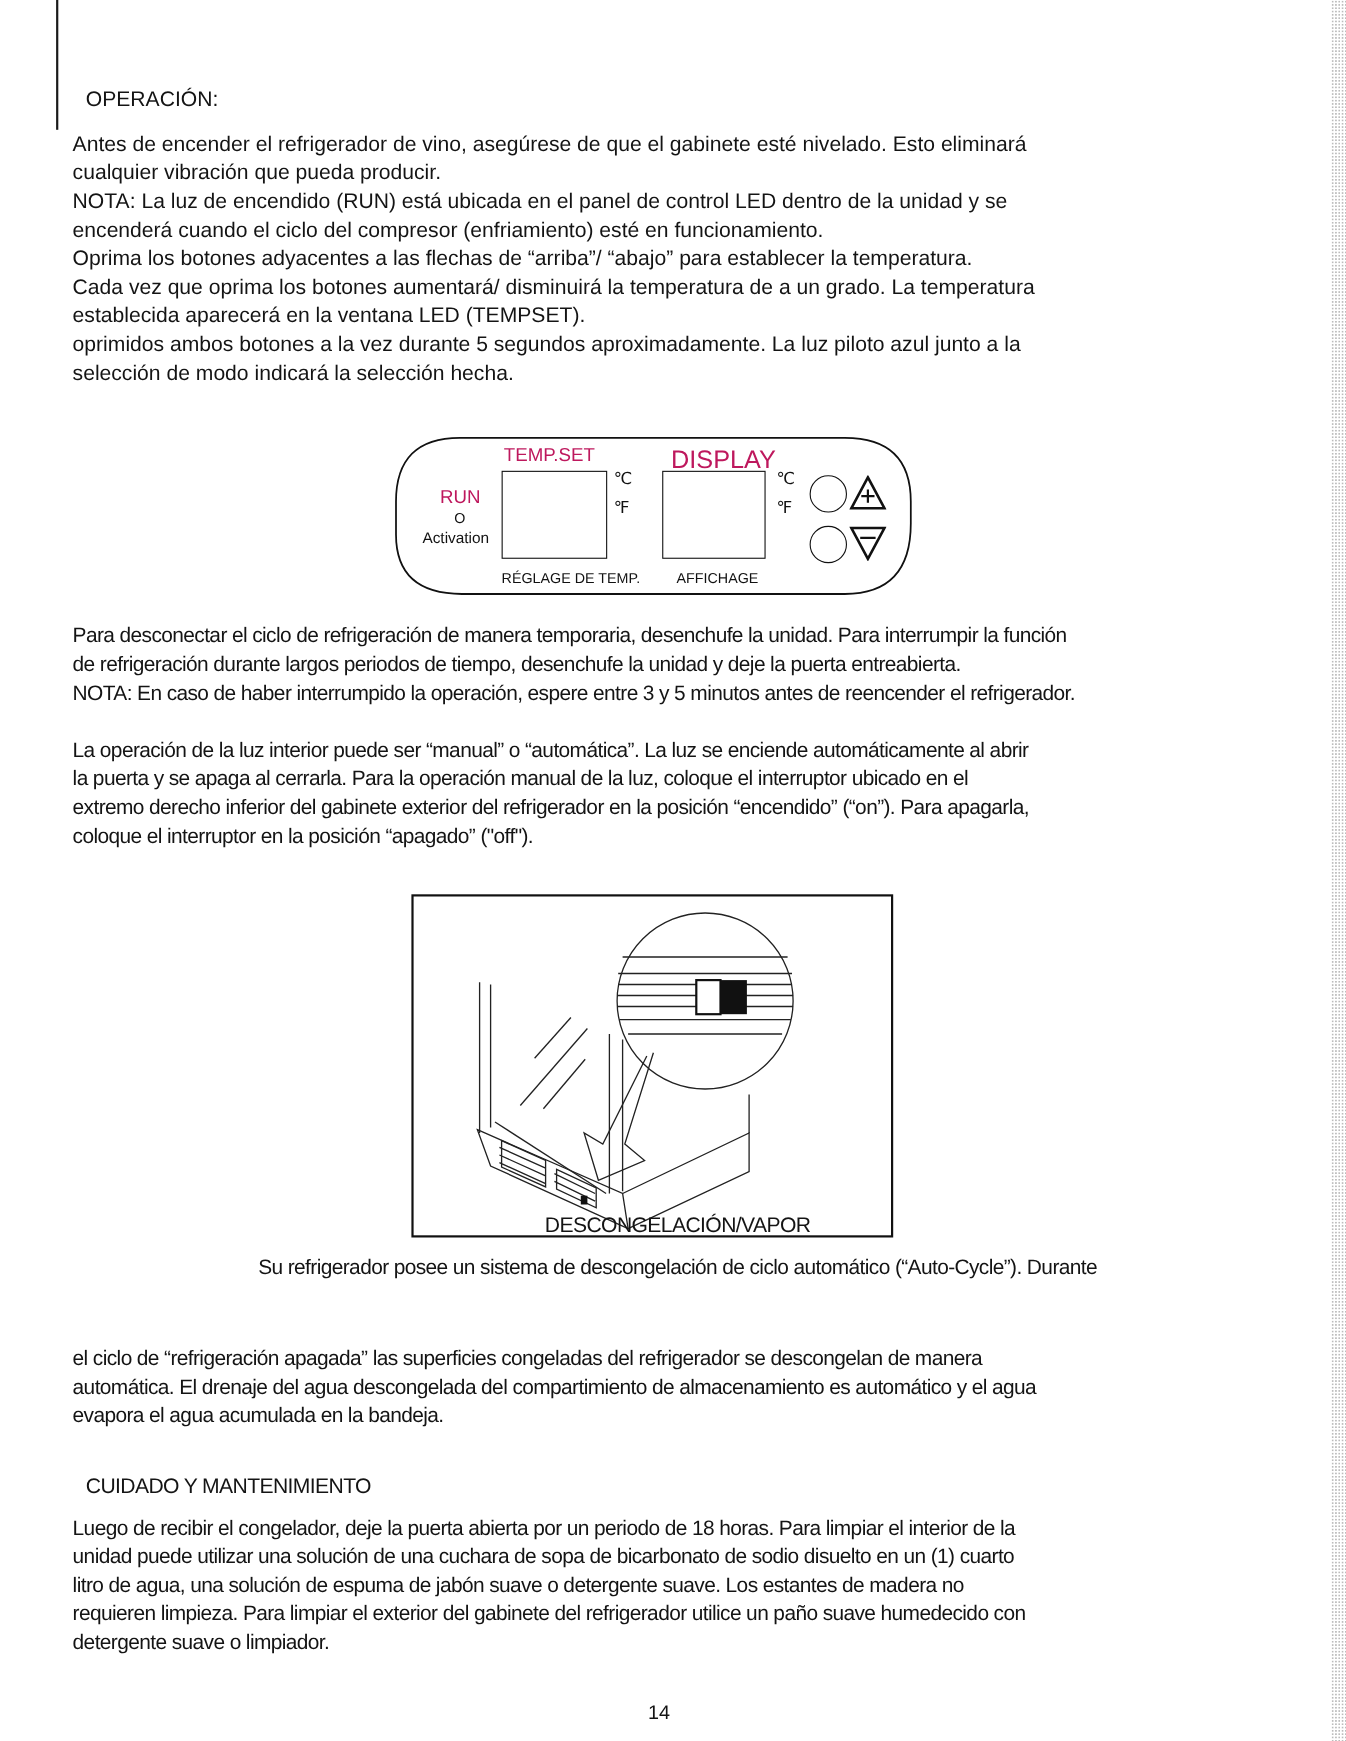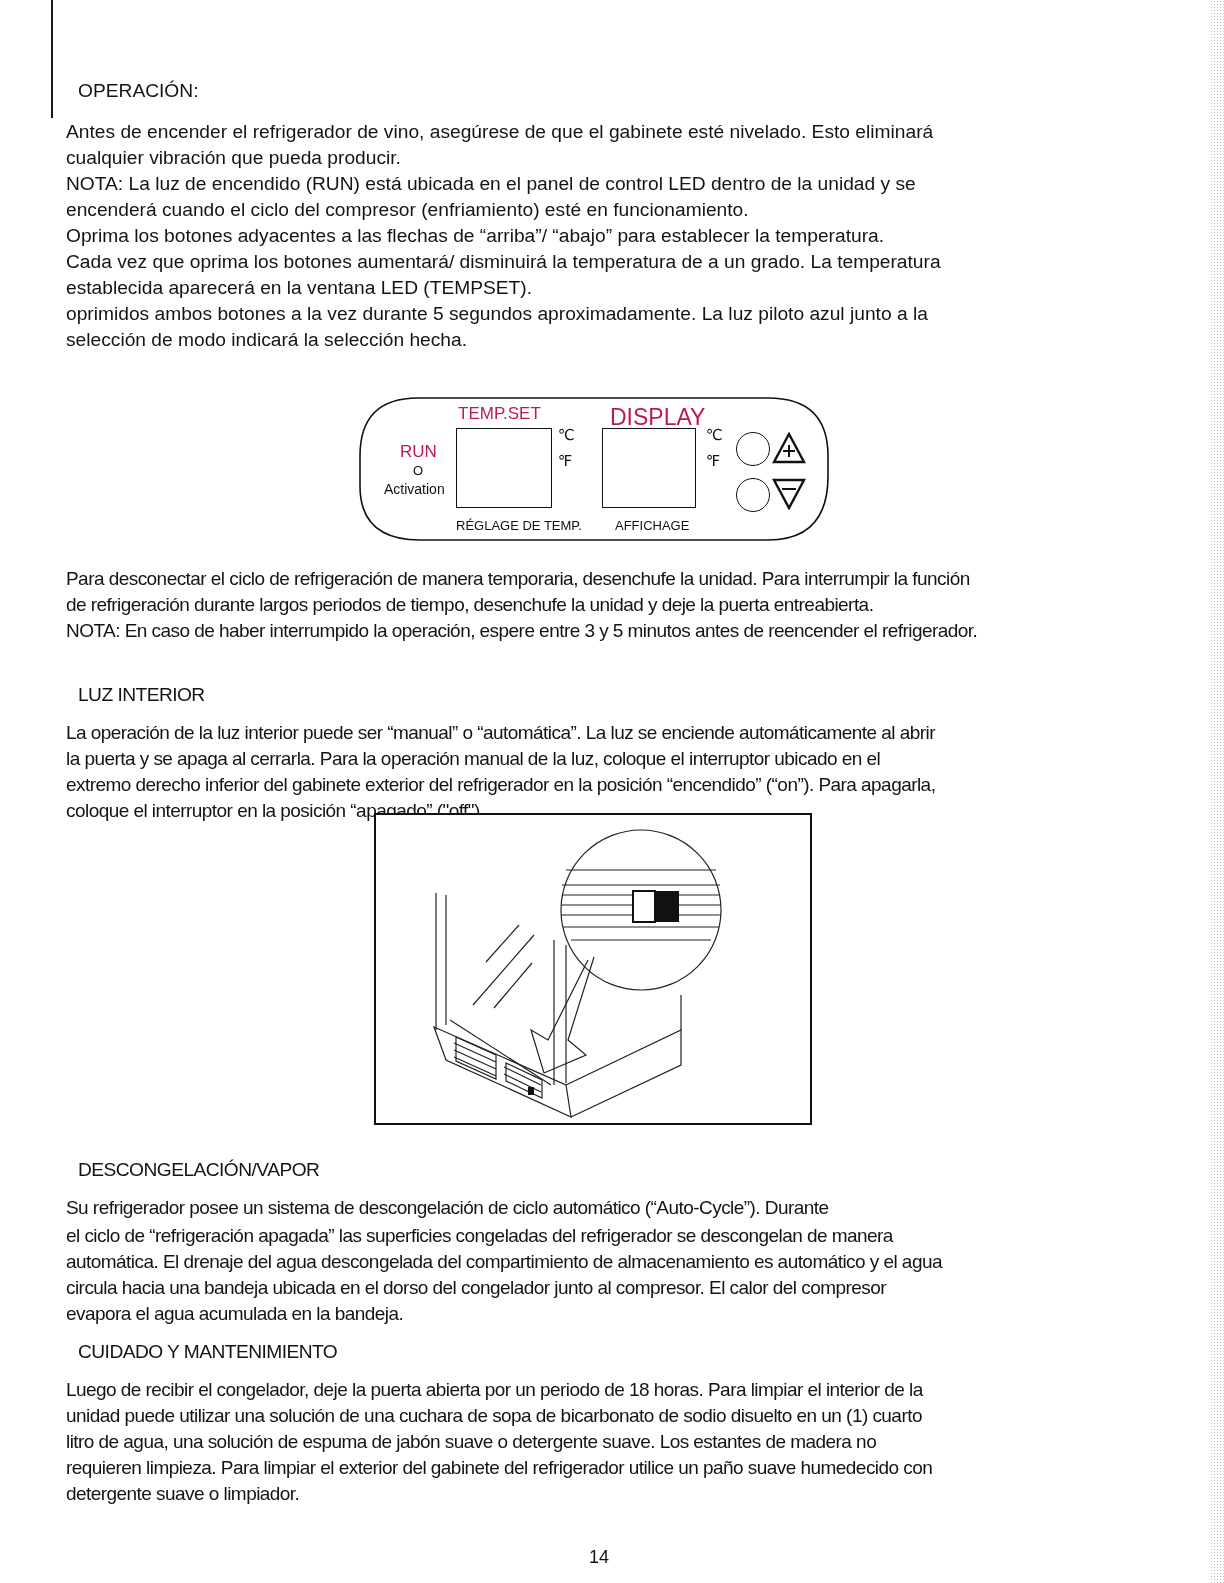--- a/index.html
+++ b/index.html
@@ -85,21 +85,20 @@
   </svg>
 </div>
 
 <div class="txt cond" style="top:566px;">
   <p>Para desconectar el ciclo de refrigeración de manera temporaria, desenchufe la unidad. Para interrumpir la función</p>
   <p>de refrigeración durante largos periodos de tiempo, desenchufe la unidad y deje la puerta entreabierta.</p>
   <p>NOTA:  En caso de haber interrumpido la operación, espere entre 3 y 5 minutos antes de reencender el refrigerador.</p>
 </div>
 
 <div class="txt cond" style="top:670px;">
-  <h2 class="heading cond">LUZ INTERIOR</h2>
   <p>La operación de la luz interior puede ser “manual” o “automática”.   La luz se enciende automáticamente al abrir</p>
   <p>la puerta y se apaga al cerrarla.   Para la operación manual de la luz, coloque el interruptor ubicado en el</p>
   <p>extremo derecho inferior del gabinete exterior del refrigerador en la posición “encendido” (“on”).   Para apagarla,</p>
   <p>coloque el interruptor en la posición “apagado” ("off").</p>
 </div>
 
 <div class="figure">
   <svg width="434" height="308" viewBox="0 0 434 308">
     <g fill="none" stroke="#222" stroke-width="1.2">
 
@@ -124,28 +123,27 @@
 
       <circle cx="265" cy="95" r="80"></circle>
       <path d="M190,55 L340,55 M186,70 L344,70 M186,80 L344,80 M185,90 L345,90 M185,100 L345,100 M187,112 L343,112 M195,125 L335,125"></path>
     </g>
     <rect x="257" y="76" width="22" height="31" fill="#fff" stroke="#111" stroke-width="2"></rect>
     <rect x="279" y="76" width="24" height="31" fill="#111"></rect>
     <rect x="152" y="272" width="6" height="8" fill="#111"></rect>
   </svg>
 </div>
 
-<div class="txt cond" style="top:1145px;">
+<div class="txt cond" style="top:1090px;text-align:center;">
   <h2 class="heading cond">DESCONGELACIÓN/VAPOR</h2>
   <p>Su refrigerador posee un sistema de descongelación de ciclo automático (“Auto-Cycle”).  Durante</p>
 </div>
 <div class="txt cond" style="top:1223px;">
   <p>el ciclo de “refrigeración apagada” las superficies congeladas del refrigerador se descongelan de manera</p>
   <p>automática.  El drenaje del agua descongelada del compartimiento de almacenamiento es automático y el agua</p>
-  <p>circula hacia una bandeja ubicada en el dorso del congelador junto al compresor.  El calor del compresor</p>
   <p>evapora el agua acumulada en la bandeja.</p>
 </div>
 
 <div class="txt cond" style="top:1327px;">
   <h2 class="heading cond">CUIDADO Y MANTENIMIENTO</h2>
   <p>Luego de recibir el congelador, deje la puerta abierta por un periodo de 18 horas. Para limpiar el interior de la</p>
   <p>unidad puede utilizar una solución de una cuchara de sopa de bicarbonato de sodio disuelto en un (1) cuarto</p>
   <p>litro de agua, una solución de espuma de jabón suave o detergente suave.  Los estantes de madera no</p>
   <p>requieren limpieza. Para limpiar el exterior del gabinete del refrigerador utilice un paño suave humedecido con</p>
   <p>detergente suave o limpiador.</p>

